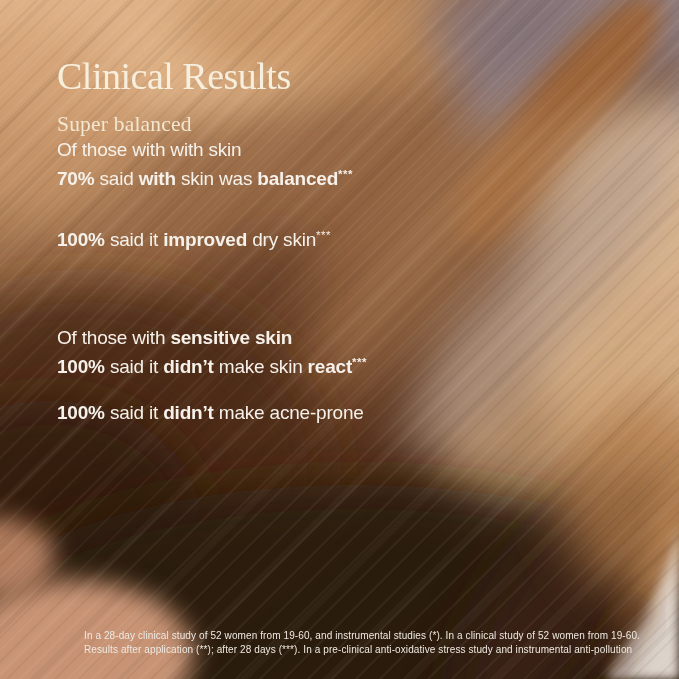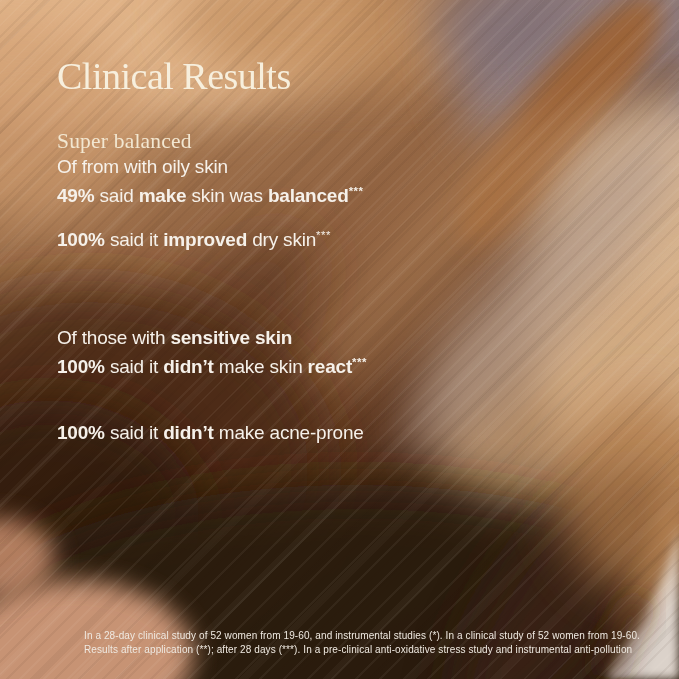--- a/index.html
+++ b/index.html
@@ -27,25 +27,25 @@
   .sec{position:absolute;left:57px;}
   .sec h2{
     margin:0;font-family:"Liberation Serif",serif;font-weight:400;
     font-size:21.5px;line-height:26px;color:#f2e7d1;letter-spacing:0.2px;
   }
   .line{
     margin:0;font-size:19px;line-height:25px;color:#f6f1ea;letter-spacing:-0.2px;
   }
   .line .b{font-weight:700;}
   .line .sup{font-size:60%;vertical-align:7px;letter-spacing:0.5px;}
-  .sec1{top:128px;}
+  .sec1{top:111px;}
   .sec2{top:223px;}
   .sec3{top:325px;}
   .claim{position:absolute;left:57px;}
-  .c4{top:420px;}
+  .c4{top:400px;}
   .c5{top:498px;}
   .footnote{
     position:absolute;left:54px;top:629px;color:#efe9e1;
     font-size:10px;line-height:13.5px;letter-spacing:0.1px;white-space:nowrap;margin-left:30px;
   }
 </style>
 </head>
 <body>
 
 <div class="canvas">
@@ -119,22 +119,22 @@
     <path d="M677,508 C663,556 648,593 625,627" stroke="#c08a58" stroke-width="20" fill="none" filter="url(#b12)" opacity="0.85"></path>
     <path d="M640,600 C625,628 614,650 608,676" stroke="#472817" stroke-width="26" fill="none" filter="url(#b12)" opacity="0.8"></path>
   </svg>
 
   <div class="streaks"></div>
 
   <h1 class="txt title">Clinical Results</h1>
 
   <section class="sec sec1">
     <h2>Super balanced</h2>
-    <p class="line"><span>Of from with oily skin</span></p>
-    <p class="line"><span class="b">49%</span><span> said </span><span class="b">make</span><span> skin was </span><span class="b">balanced</span><span class="b sup">***</span></p>
+    <p class="line"><span>Of those with with skin</span></p>
+    <p class="line"><span class="b">70%</span><span> said </span><span class="b">with</span><span> skin was </span><span class="b">balanced</span><span class="b sup">***</span></p>
   </section>
 
   <section class="sec sec2">
     <p class="line"><span class="b">100%</span><span> said it </span><span class="b">improved</span><span> dry skin</span><span class="sup">***</span></p>
   </section>
 
   <section class="sec sec3">
     <p class="line"><span>Of those with </span><span class="b">sensitive skin</span></p>
     <p class="line"><span class="b">100%</span><span> said it </span><span class="b">didn’t</span><span> make skin </span><span class="b">react</span><span class="b sup">***</span></p>
   </section>

